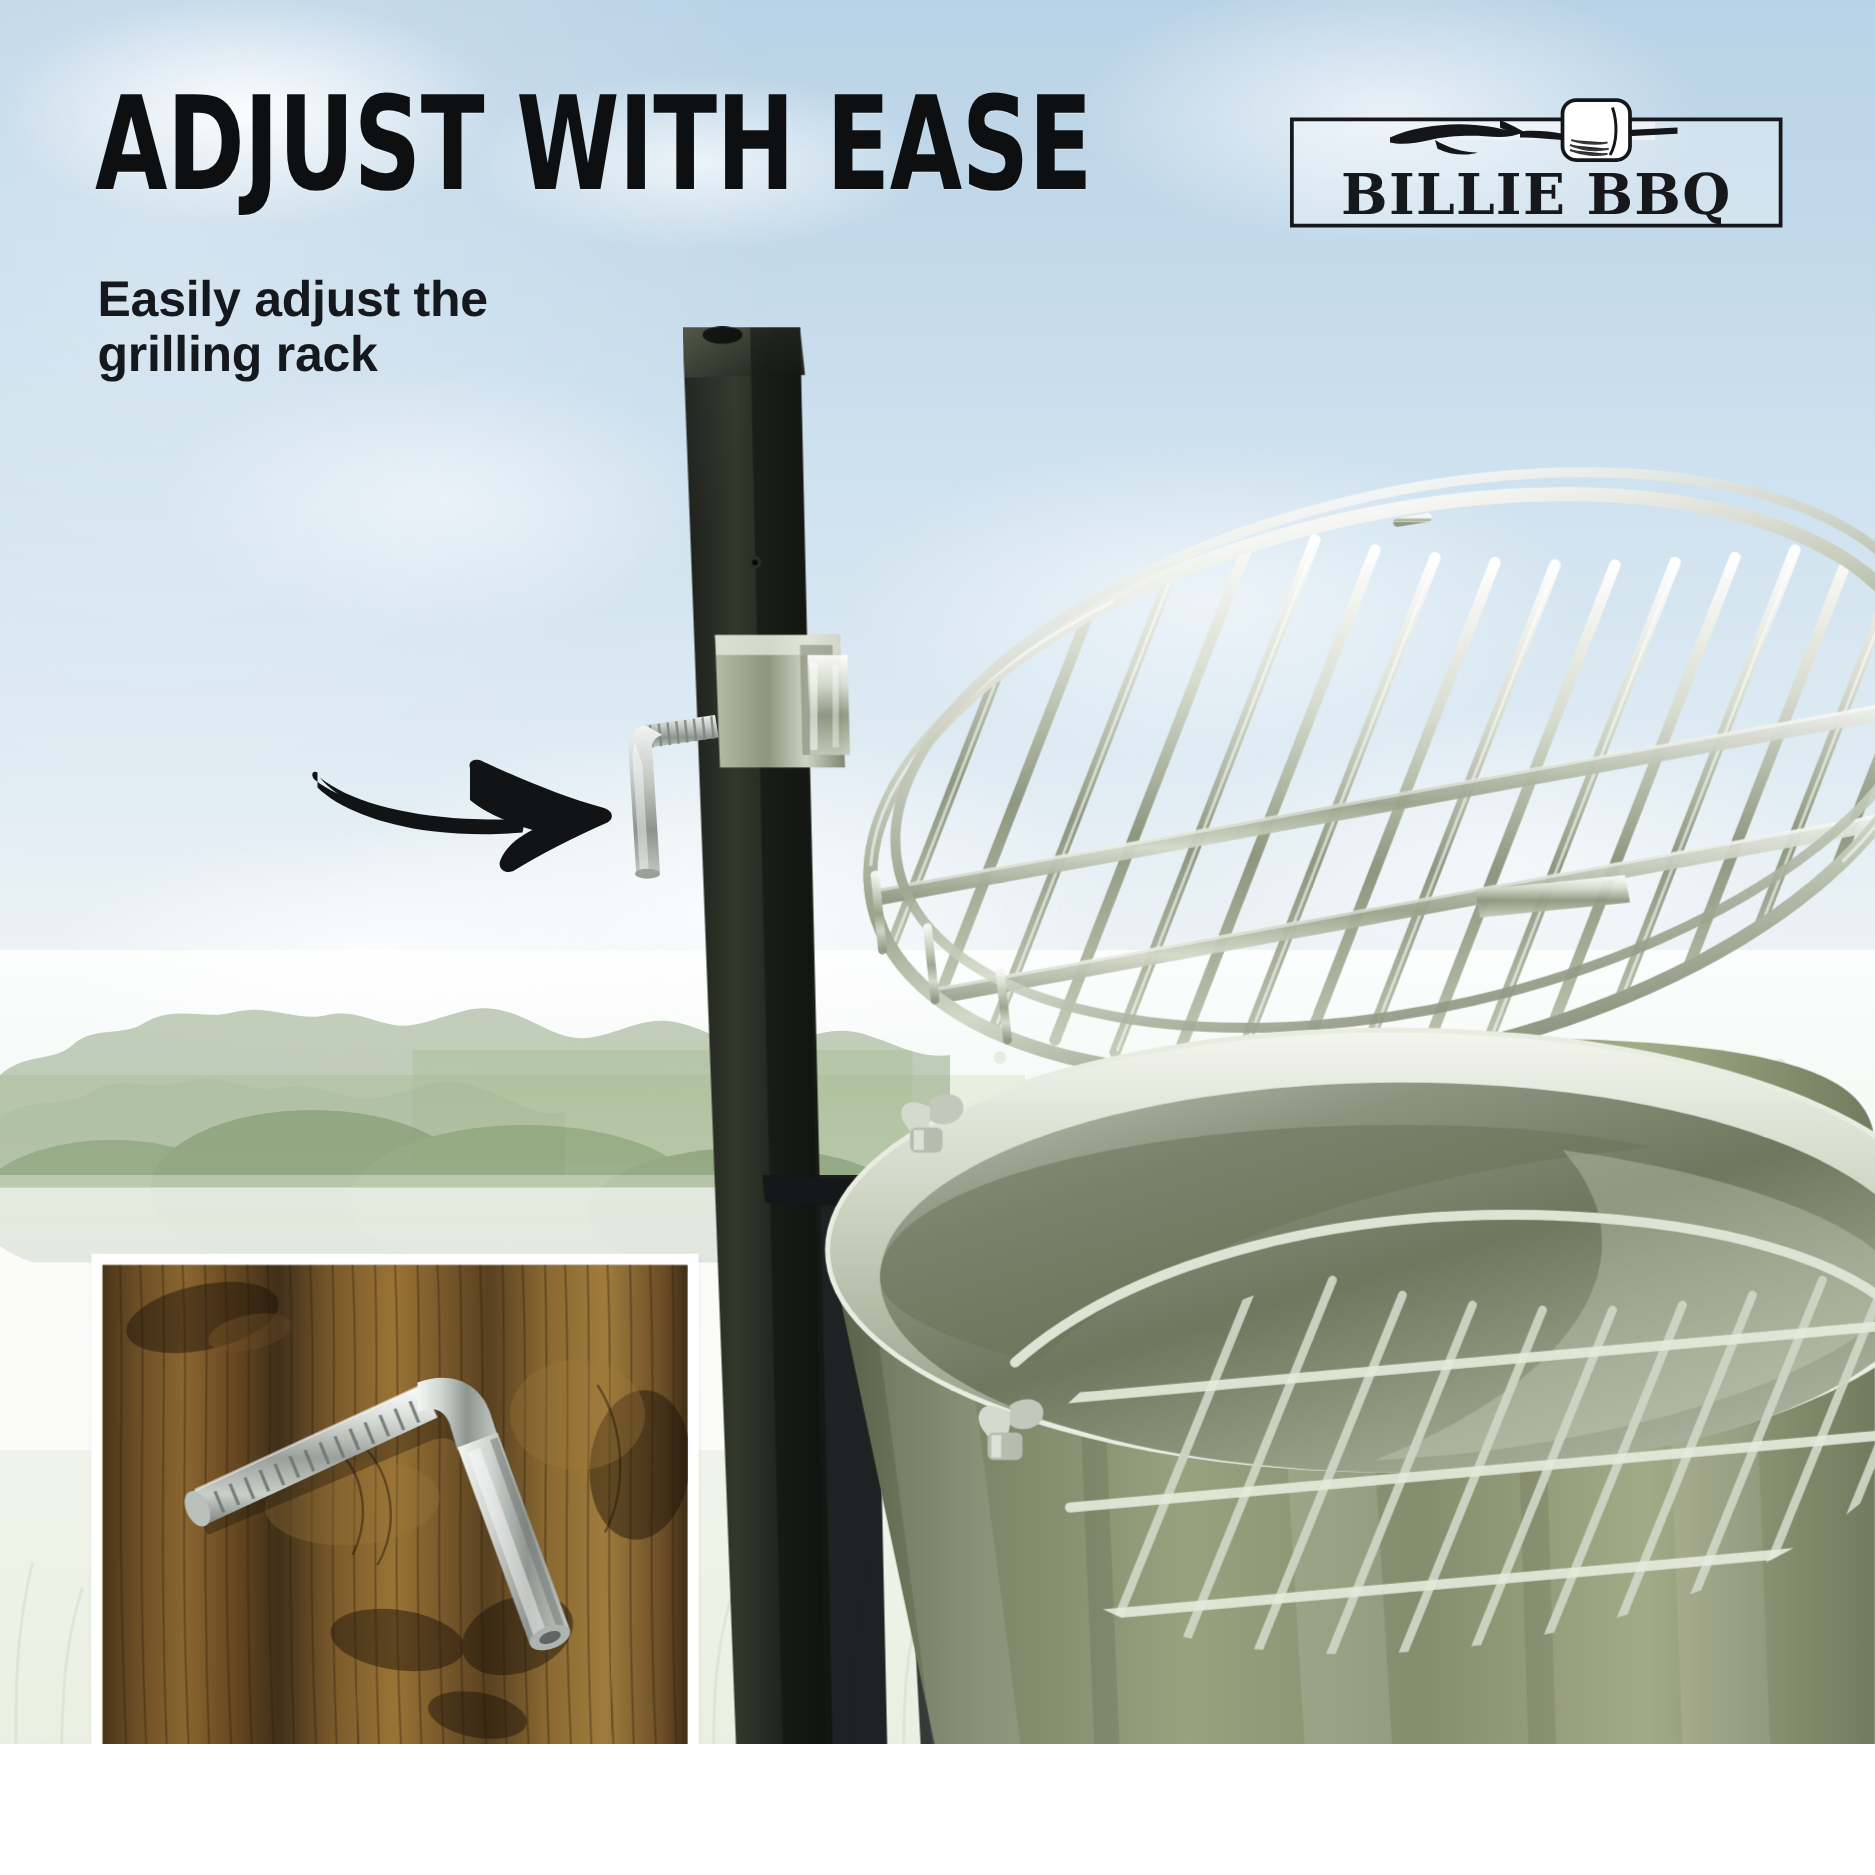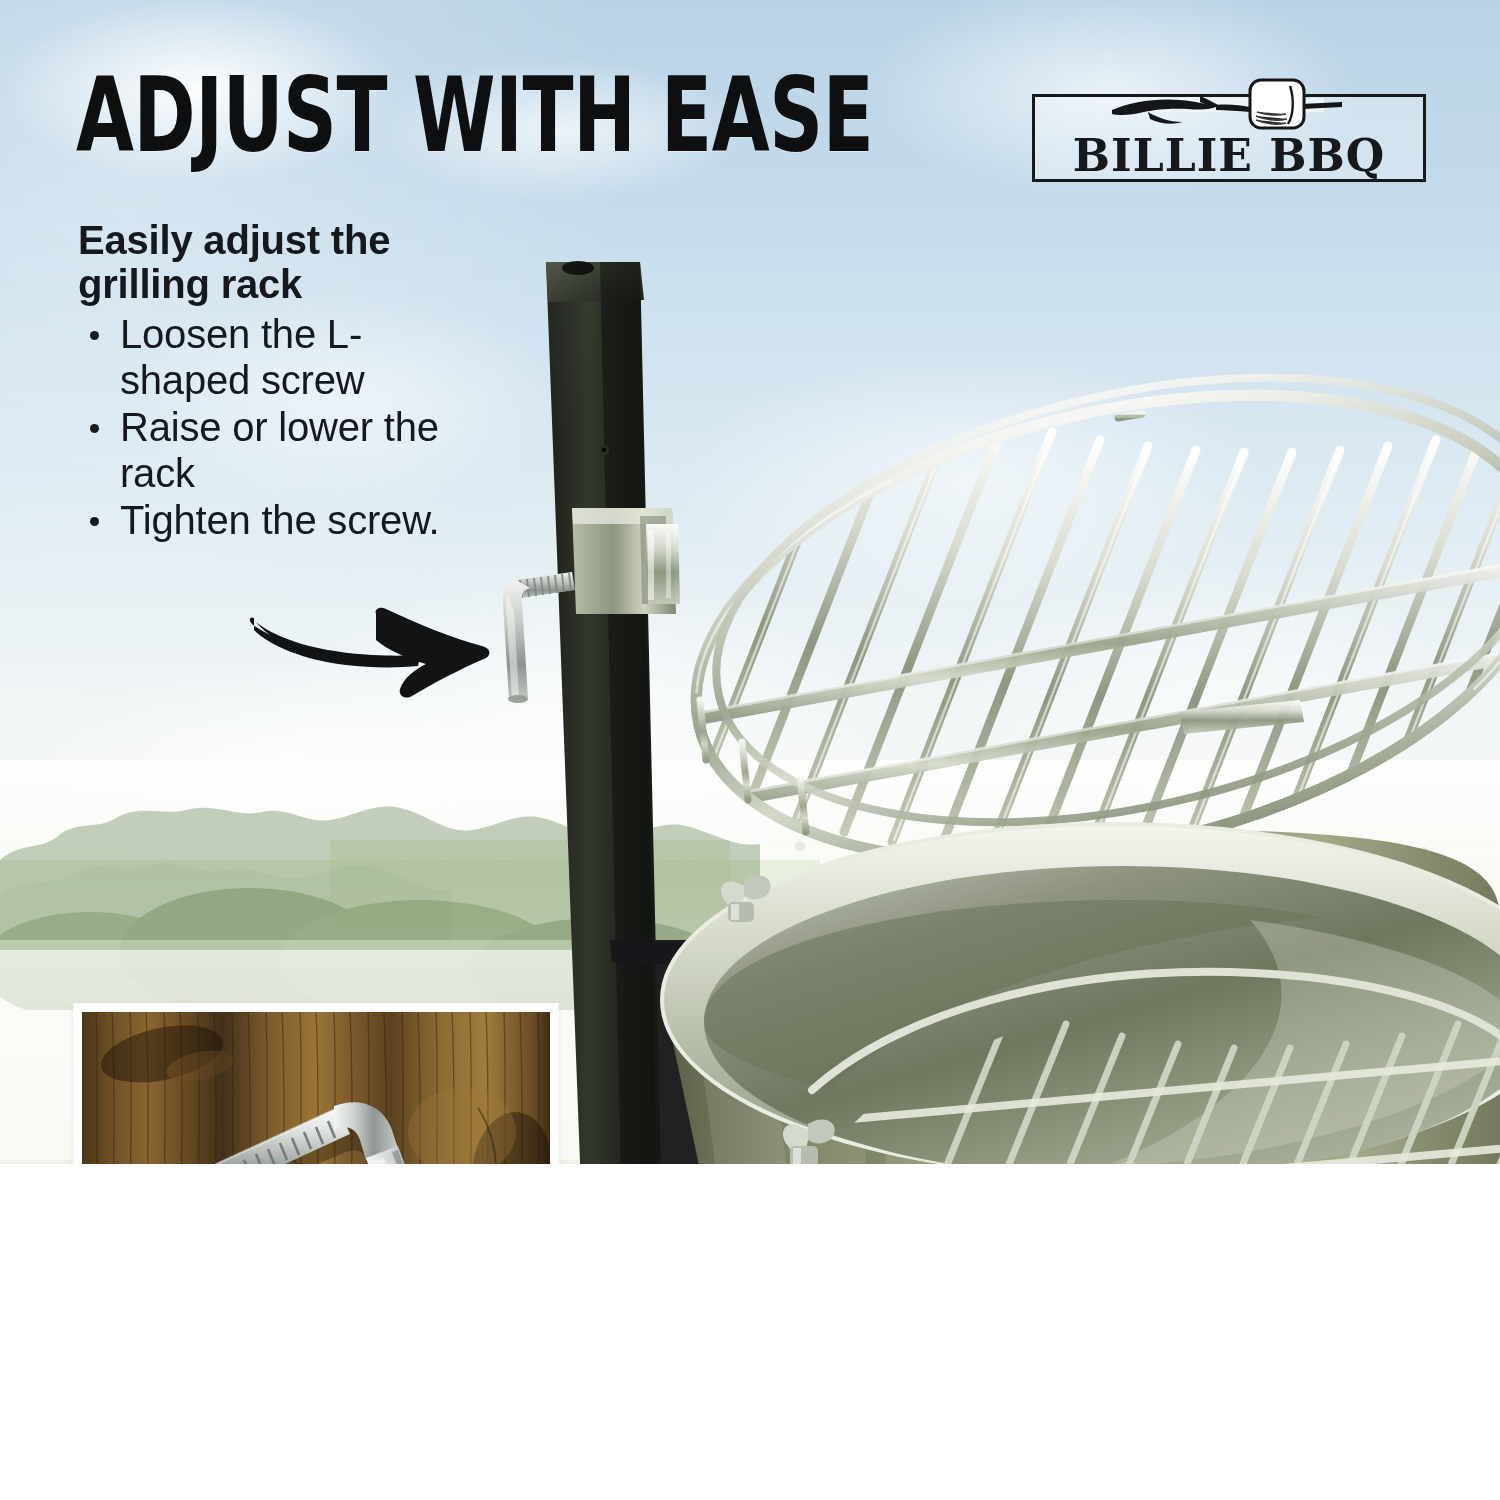--- a/index.html
+++ b/index.html
@@ -1,21 +1,21 @@
 <!DOCTYPE html>
 <html><head>
 <meta charset="utf-8">
 <title>Billie BBQ — Adjust With Ease</title>
 <style>
   html,body{margin:0;padding:0;background:#fff;}
   body{font-family:"Liberation Sans", sans-serif;}
 
   #stage{
     position:relative;
-    width:1500px;height:1164px;
+    width:1500px;height:1395px;
     overflow:hidden;
     background:#cfe0ec;
   }
 
   
   .sky{
     position:absolute;inset:0;
     background:
       linear-gradient(180deg,
         #b9d3e6 0%,
@@ -568,31 +568,20 @@
       <path d="M812,1090 C900,1012 1060,968 1230,972 C1380,976 1480,1010 1520,1052" fill="none" stroke="#dfe3d6" stroke-width="8" stroke-linecap="round"></path>
     </g>
   </svg>
 
   <div class="textscrim"></div>
 
   <div class="headline">ADJUST WITH EASE</div>
 
   <div class="subtitle">Easily adjust the grilling rack</div>
 
-  <ul class="bullets">
-    <li>
-      <span>Loosen the L-shaped screw</span>
-    </li>
-    <li>
-      <span>Raise or lower the rack</span>
-    </li>
-    <li>
-      <span>Tighten the screw.</span>
-    </li>
-  </ul>
 
   <svg class="arrow" viewBox="0 0 280 105">
     <path d="M6,22 C2,20 0,24 4,28 C24,44 66,56 118,60 C138,62 156,62 172,60
              L170,70 C150,72 122,72 98,69 C56,64 22,50 6,34 Z" fill="#111315"></path>
     <path d="M8,26 C30,44 72,56 124,59 C146,60 160,60 172,58
              C150,66 118,68 92,64 C54,58 22,44 8,26 Z" fill="#111315"></path>
     <path d="M128,18 C126,13 132,10 138,13 C170,28 204,42 234,50
              C242,52 244,58 238,62 C210,74 184,88 164,100
              C158,104 150,100 152,93 C156,82 166,74 178,68
              C158,62 140,54 128,44 Z" fill="#111315"></path>

